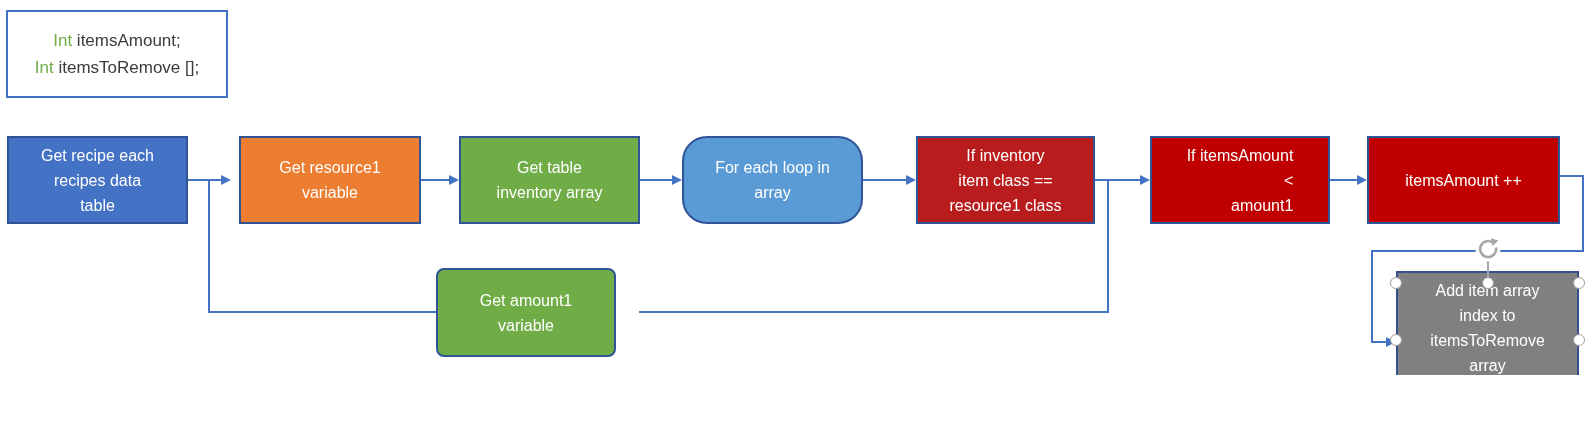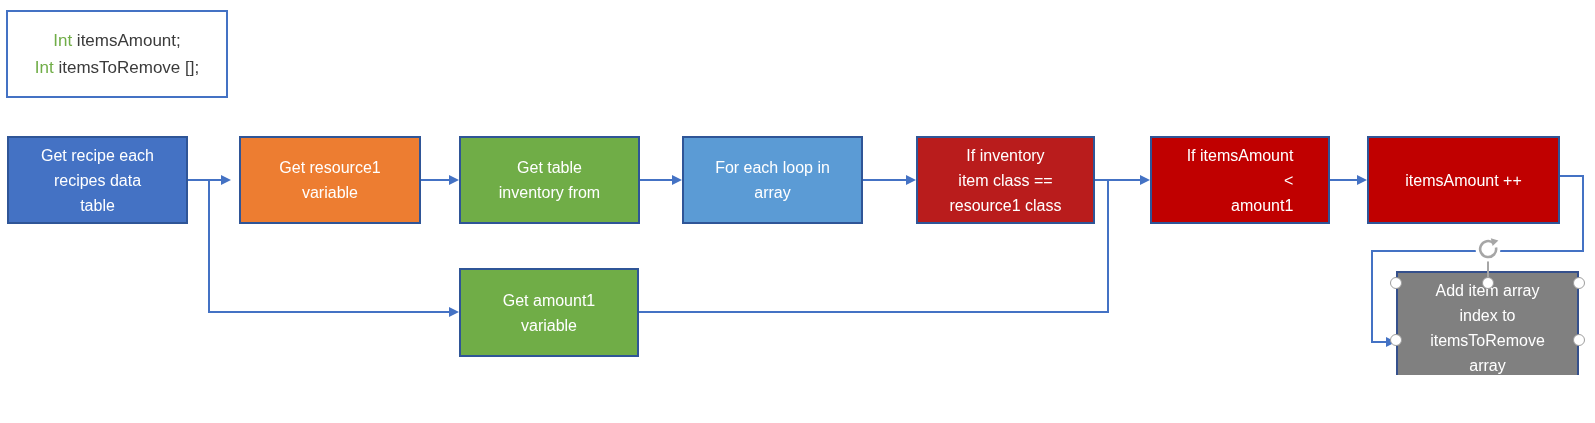--- a/index.html
+++ b/index.html
@@ -10,21 +10,21 @@
   }
   .node{
     position:absolute;box-sizing:border-box;border:2px solid #2F5597;
     display:flex;align-items:center;justify-content:center;text-align:center;
     color:#ffffff;font-size:16px;line-height:25px;z-index:2;
   }
   .node-label{white-space:pre-line;}
   .fill-blue{background:#4472C4;}
   .fill-orange{background:#ED7D31;}
   .fill-green{background:#70AD47;}
-  .fill-lightblue{background:#5B9BD5;}
+  .fill-lightblue{background:#5B9BD5;border-radius:25px;}
   .fill-purple{background:#b91c1c;}
   .fill-red{background:#C00000;}
   .fill-gray{background:#808080;border-color:#35508C;}
   .decl{
     position:absolute;left:6px;top:10px;width:222px;height:88px;box-sizing:border-box;
     background:#ffffff;border:2px solid #4472C4;display:flex;flex-direction:column;
     align-items:center;justify-content:center;text-align:center;
     font-size:17px;line-height:27px;color:#3B3B3B;z-index:2;
   }
   .kw{color:#70AD47;}
@@ -89,40 +89,40 @@
     <span class="node-label">Get recipe each
 recipes data
 table</span>
   </div>
   <div class="node fill-orange" style="left:231px;top:136px;width:182px;height:88px;margin-left:8px;">
     <span class="node-label">Get resource1
 variable</span>
   </div>
   <div class="node fill-green" style="left:459px;top:136px;width:181px;height:88px;">
     <span class="node-label">Get table
-inventory from</span>
+inventory array</span>
   </div>
   <div class="node fill-lightblue" style="left:682px;top:136px;width:181px;height:88px;">
     <span class="node-label">For each loop in
 array</span>
   </div>
   <div class="node fill-purple" style="left:916px;top:136px;width:179px;height:88px;">
     <span class="node-label">If inventory
 item class ==
 resource1 class</span>
   </div>
   <div class="node fill-red" style="left:1150px;top:136px;width:180px;height:88px;text-align:right;">
     <span class="node-label">If itemsAmount
 &lt;
 amount1</span>
   </div>
   <div class="node fill-red" style="left:1367px;top:136px;width:193px;height:88px;">
     <span class="node-label">itemsAmount ++</span>
   </div>
-  <div class="node fill-green" style="left:459px;top:268px;width:180px;height:89px;">
+  <div class="node fill-green" style="left:436px;top:268px;width:180px;height:89px;border-radius:8px;">
     <span class="node-label">Get amount1
 variable</span>
   </div>
   <div class="node fill-gray" style="left:1396px;top:271px;width:183px;height:114px;">
     <span class="node-label">Add item array
 index to
 itemsToRemove
 array</span>
   </div>
 

